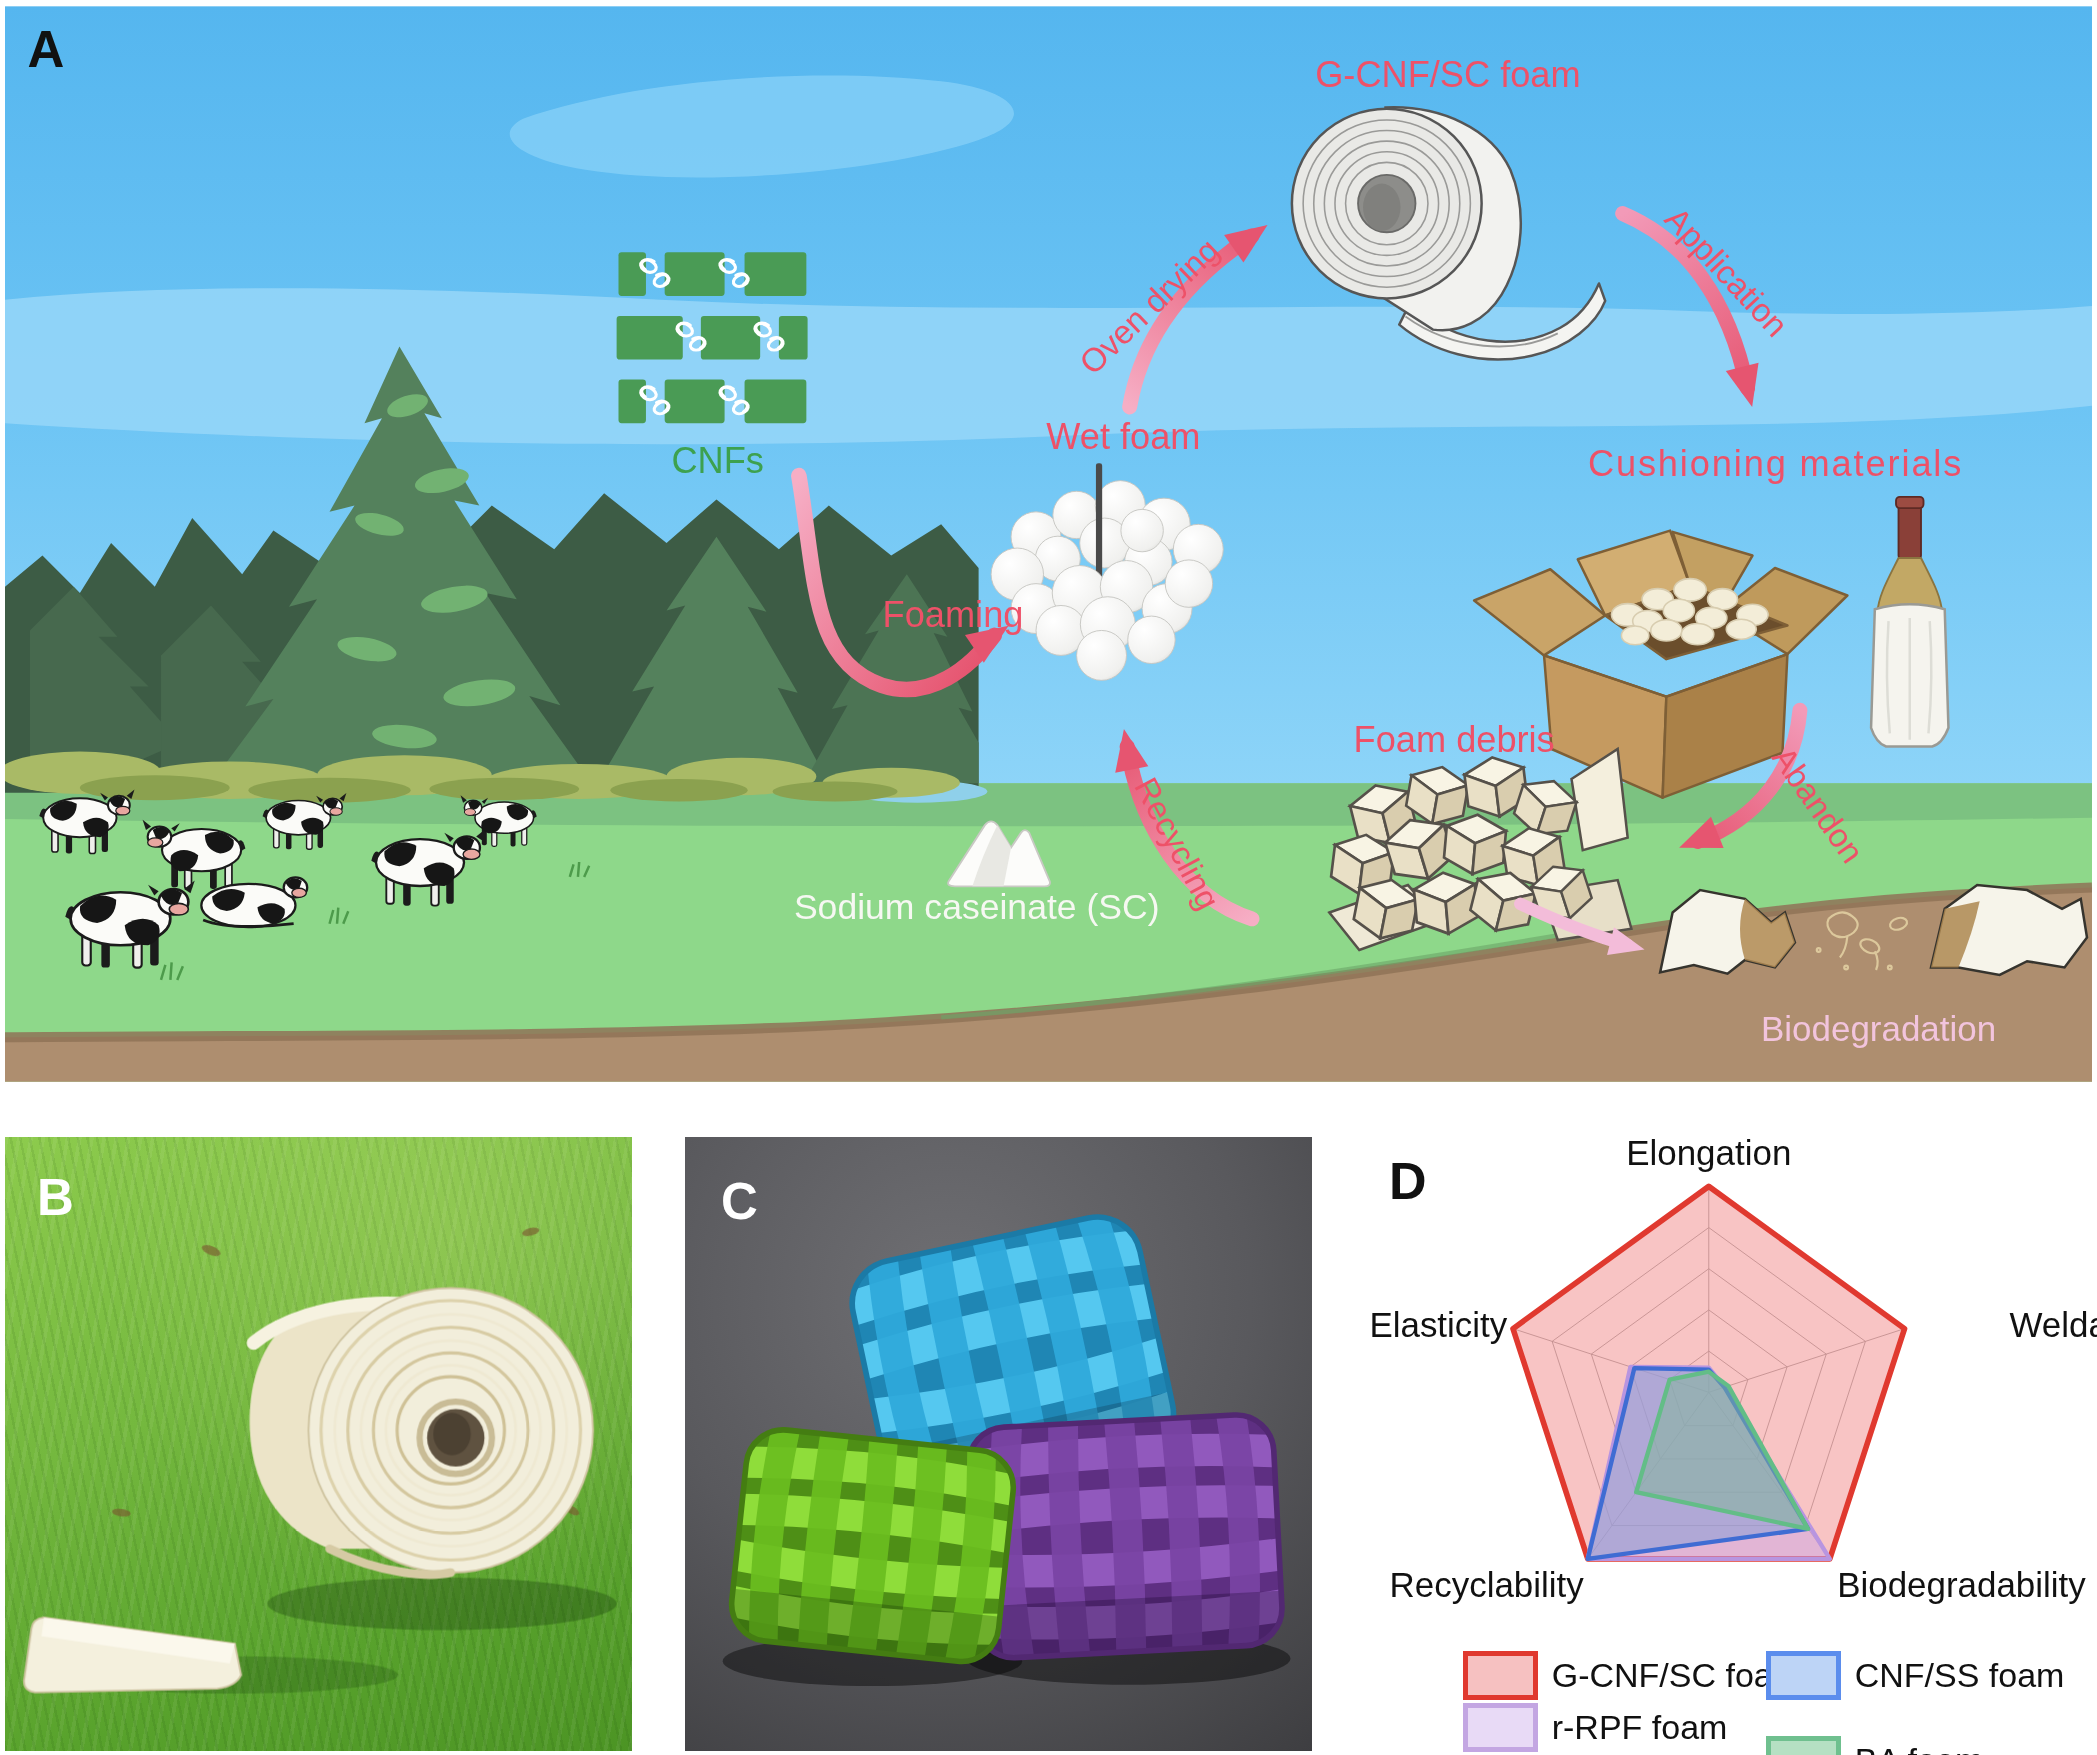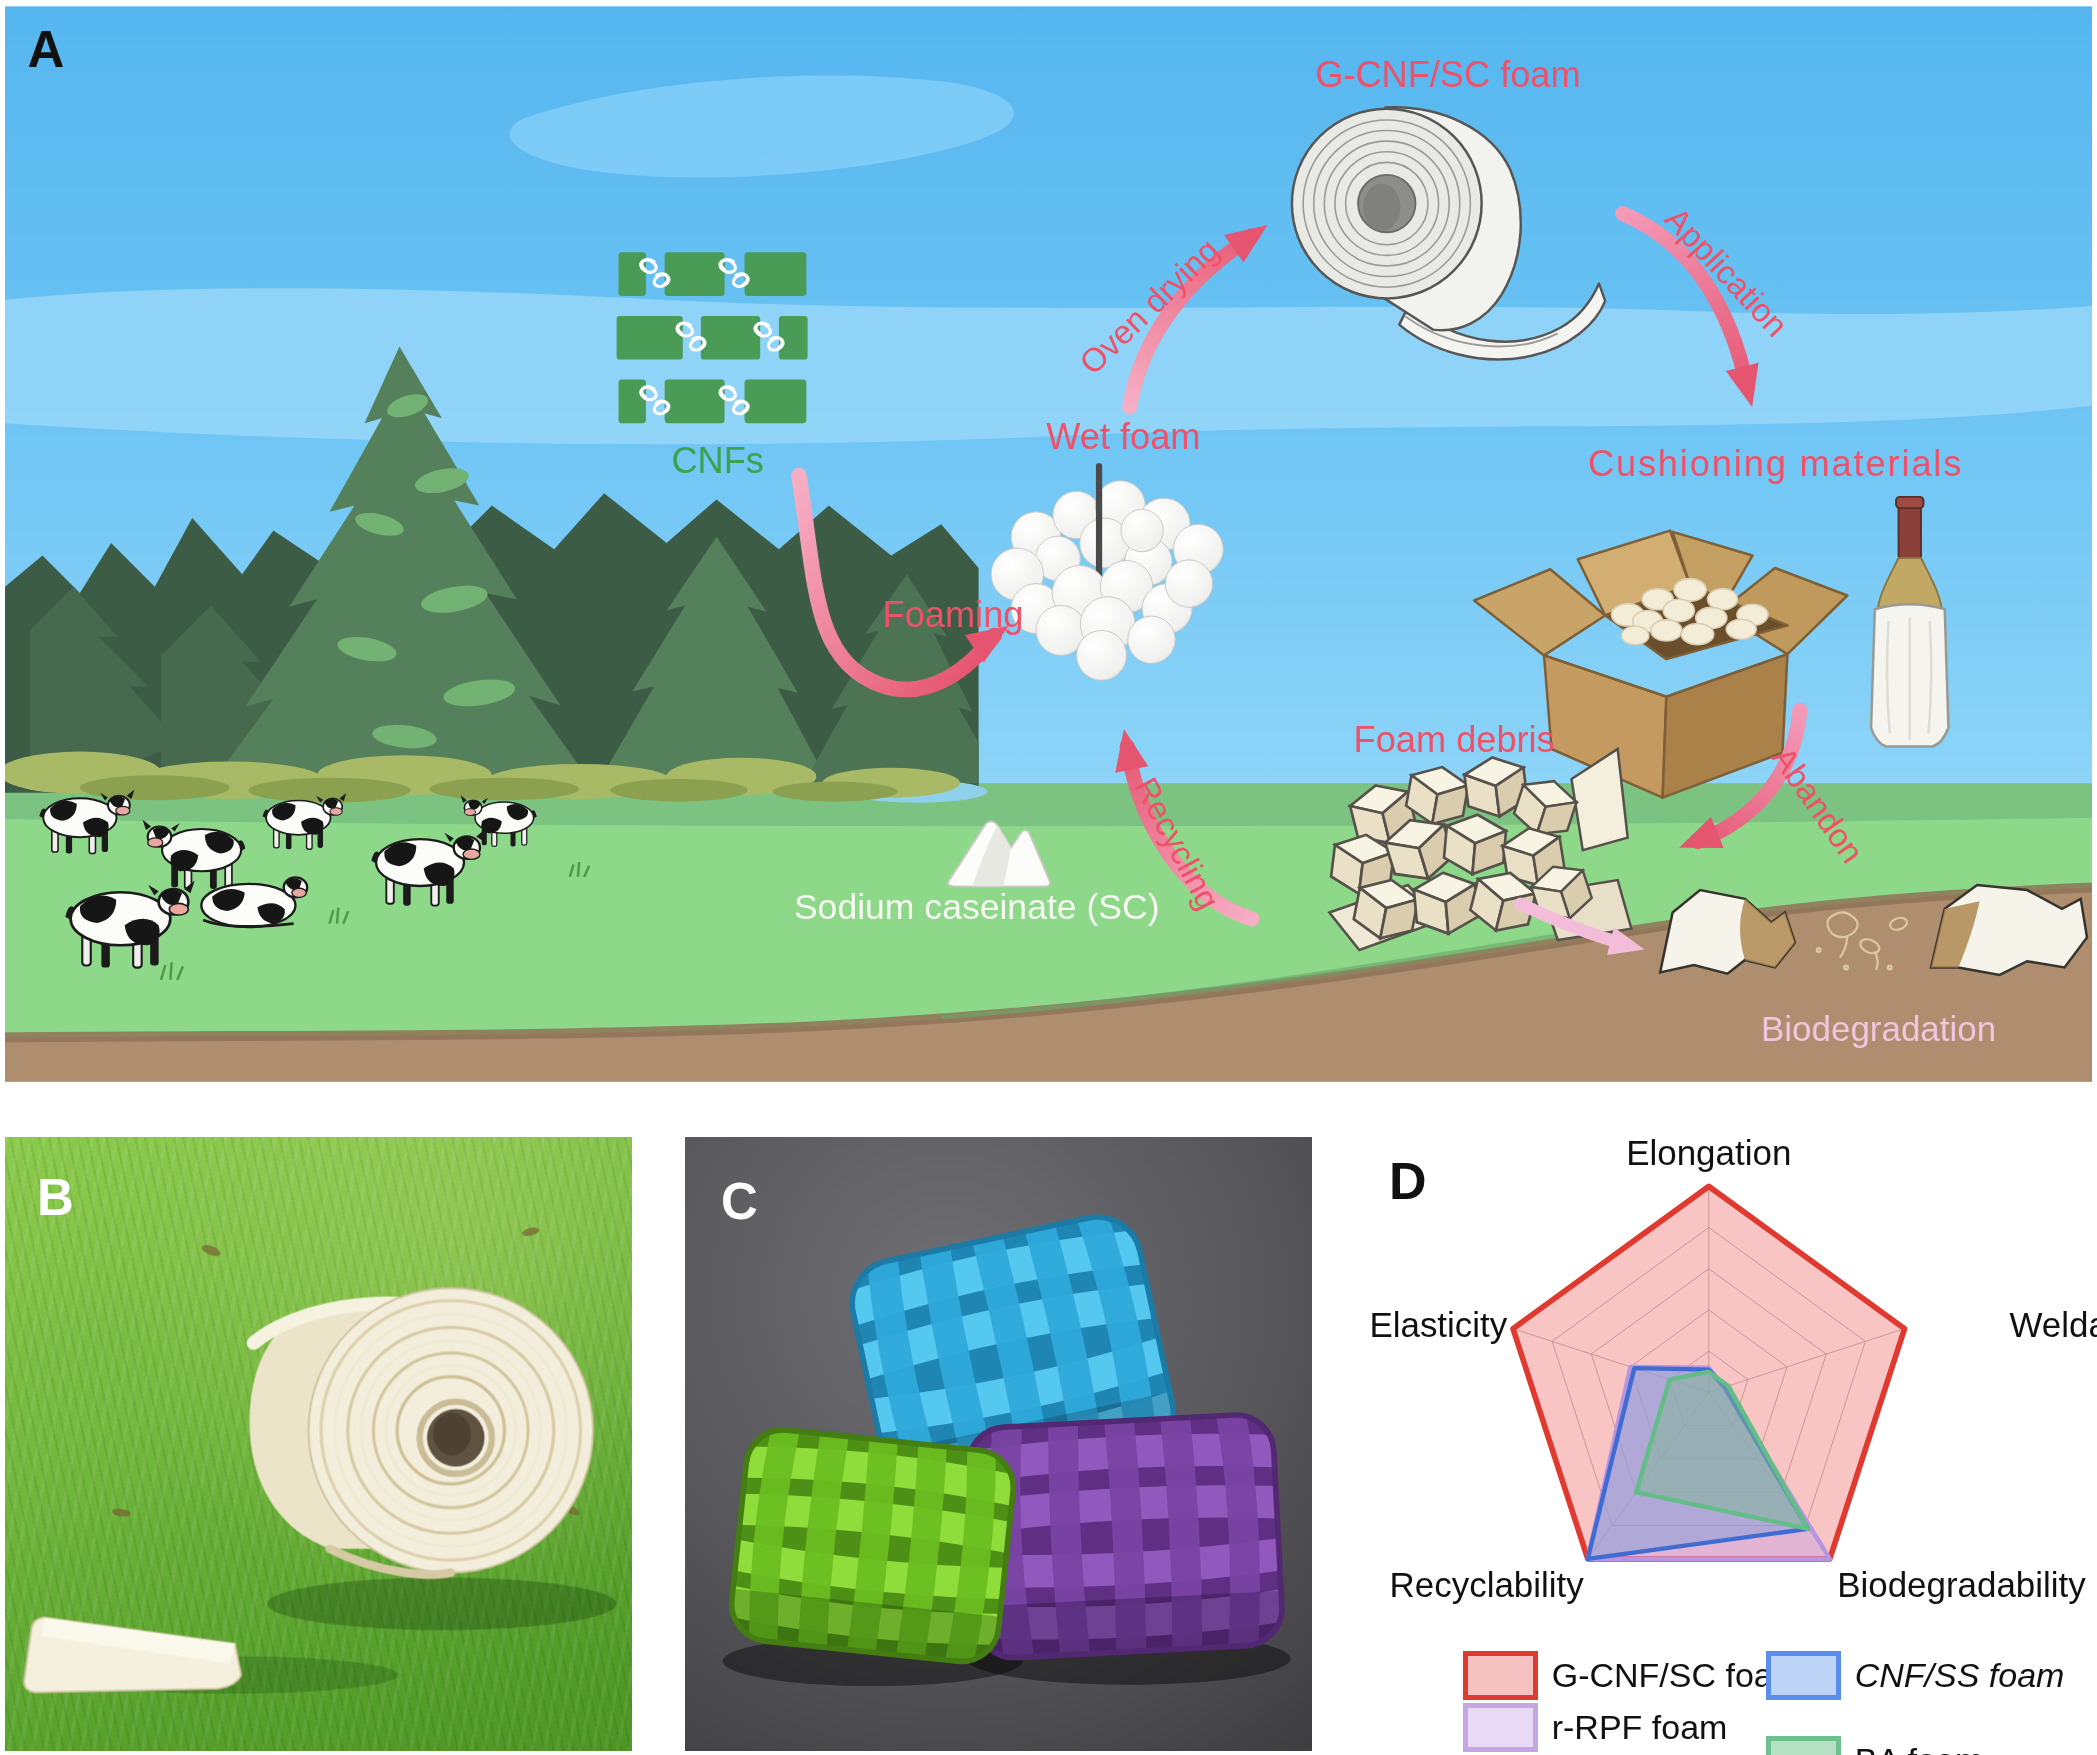--- a/index.html
+++ b/index.html
@@ -486,21 +486,21 @@
     <text x="1060" y="342" text-anchor="start" class="axis-label">Weldability</text>
     <text x="983" y="758" text-anchor="middle" class="axis-label">Biodegradability</text>
     <text x="222" y="758" text-anchor="middle" class="axis-label">Recyclability</text>
     <text x="255" y="342" text-anchor="end" class="axis-label">Elasticity</text>
   </svg>
   <div id="radar-legend">
     <div class="legend-item" style="left:115px;top:527px;">
       <span class="legend-swatch" style="background: rgb(246, 193, 193); border-color: rgb(224, 57, 47);"></span>
       <span class="legend-label">G-CNF/SC foam</span>
     </div>
-    <div class="legend-item" style="left:418px;top:527px;font-style:italic;">
+    <div class="legend-item" style="left:418px;top:527px;">
       <span class="legend-swatch" style="background: rgb(189, 212, 246); border-color: rgb(91, 141, 237);"></span>
       <span class="legend-label">CNF/SS foam</span>
     </div>
     <div class="legend-item" style="left:115px;top:579px;">
       <span class="legend-swatch" style="background: rgb(232, 218, 246); border-color: rgb(195, 166, 226);"></span>
       <span class="legend-label">r-RPF foam</span>
     </div>
     <div class="legend-item" style="left:418px;top:612px;">
       <span class="legend-swatch" style="background: rgb(181, 224, 195); border-color: rgb(111, 192, 143);"></span>
       <span class="legend-label">BA foam</span>

